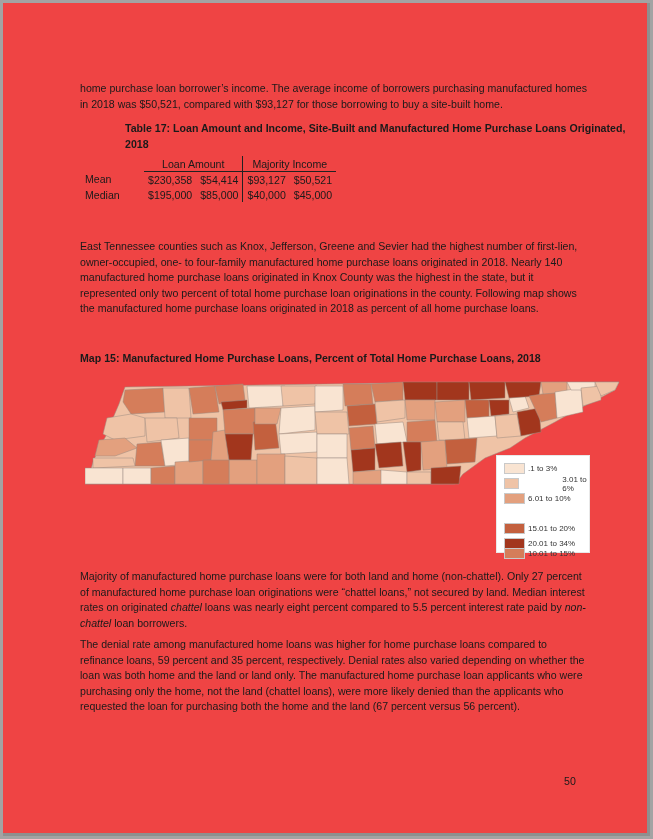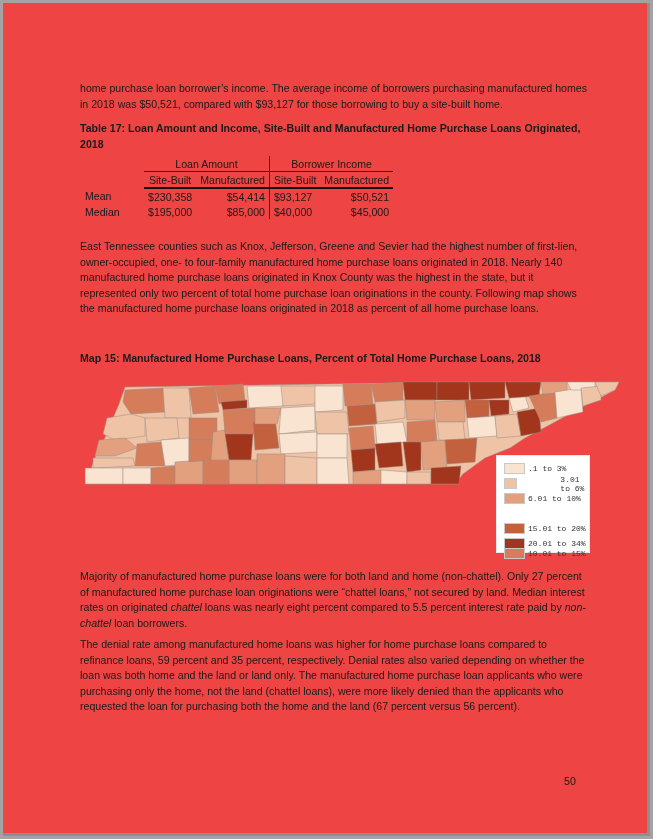--- a/index.html
+++ b/index.html
@@ -24,51 +24,44 @@
   table.tbl td { padding: 0 4px; height: 15px; white-space: nowrap; }
   .grp { text-align: center; border-bottom: 1px solid #222; }
   .sub { text-align: center; border-bottom: 2px solid #111; }
   .num { text-align: right; margin-top: 15px; }
   .num.l { text-align: left; }
   .vline { border-left: 1px solid #222; }
   .rowlbl { width: 55px; padding-left: 0 !important; }
   .map { position: absolute; left: 82px; top: 375px; }
   .legend {
     position: absolute; left: 493px; top: 452px; width: 92px; height: 96px; background: #fff;
-    border: 1px solid #e8e8e8; font-size: 8px; color: #333; font-family: Liberation Mono, monospace;
+    border: 1px solid #e8e8e8; font-size: 8px; color: #333; font-family: Liberation Sans, sans-serif;
   }
   .lg-row { position: absolute; left: 7px; height: 11px; display: flex; align-items: center; }
   .lg-sw { width: 21px; height: 11px; border: 1px solid #c9c9c9; box-sizing: border-box; margin-right: 3px; }
   .pgnum { position: absolute; left: 561px; top: 772px; font-size: 10.6px; color: #1a1a1a; }
 </style>
 </head>
 <body>
 
 <div class="page">
 
   <div class="txt" style="top:78px;">home purchase loan borrower’s income. The average income of borrowers purchasing manufactured homes in 2018 was $50,521, compared with $93,127 for those borrowing to buy a site-built home.</div>
 
-  <div class="txt cap" style="top:118px;">
+  <div class="txt cap" style="top:118px;margin-left:45px;">
     <span>Table 17: Loan Amount and Income, Site-Built and Manufactured Home Purchase Loans Originated,</span><br>
     <span>2018</span>
   </div>
 
   <table class="tbl">
     <tbody>
         <tr>
       <td class="rowlbl"></td>
       <td colspan="2" class="grp">Loan Amount</td>
-      <td colspan="2" class="grp vline">Borrower Income</td>
-    </tr>
-    <tr>
-      <td class="rowlbl"></td>
-      <td class="sub">Site-Built</td>
-      <td class="sub">Manufactured</td>
-      <td class="sub vline">Site-Built</td>
-      <td class="sub">Manufactured</td>
+      <td colspan="2" class="grp vline">Majority Income</td>
     </tr>
     <tr>
       <td class="rowlbl">Mean</td>
       <td class="num l">$230,358</td>
       <td class="num">$54,414</td>
       <td class="num l vline">$93,127</td>
       <td class="num">$50,521</td>
     </tr>
     <tr>
       <td class="rowlbl">Median</td>

